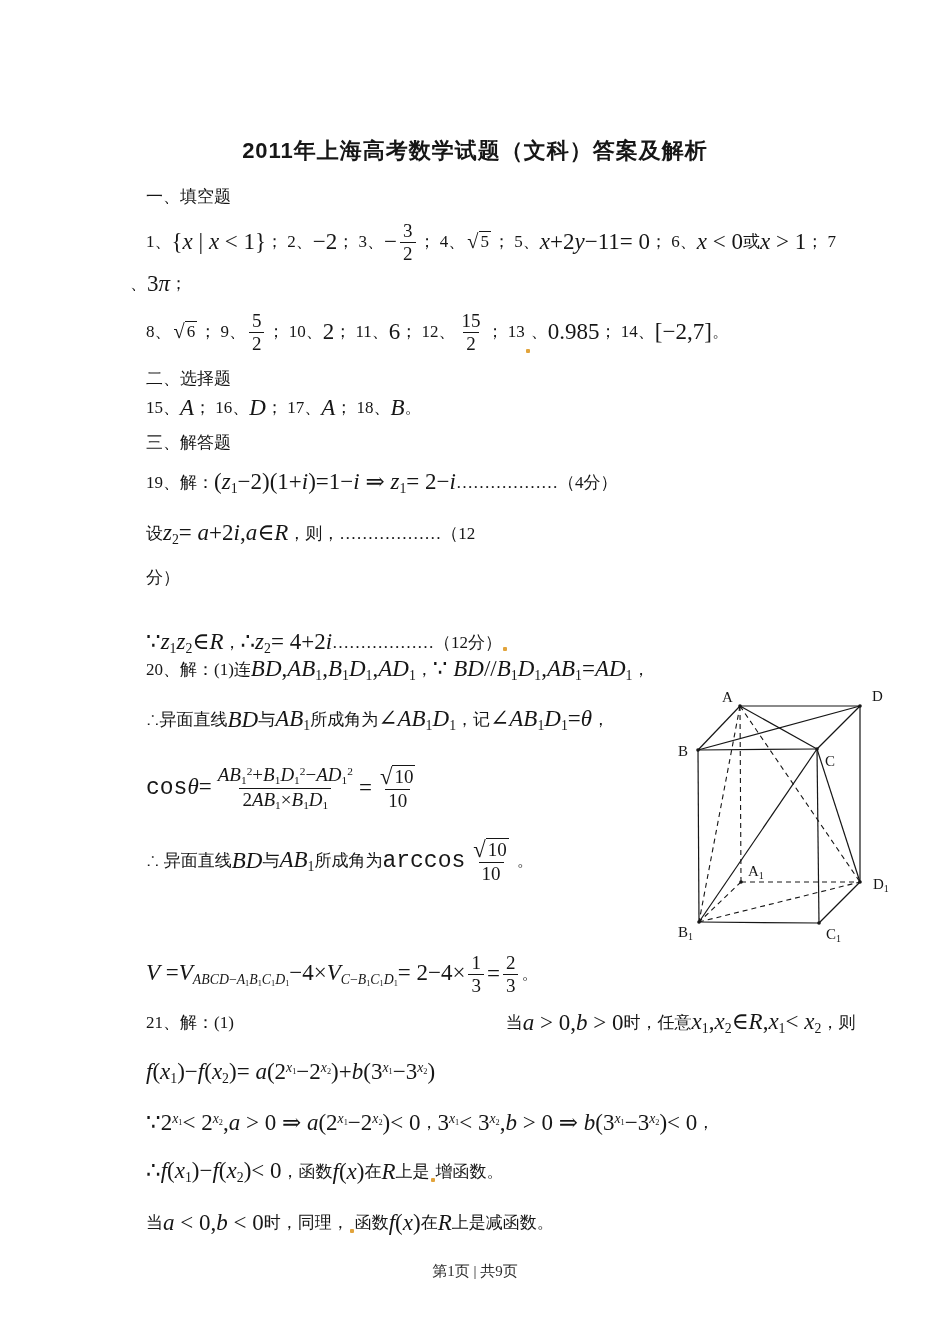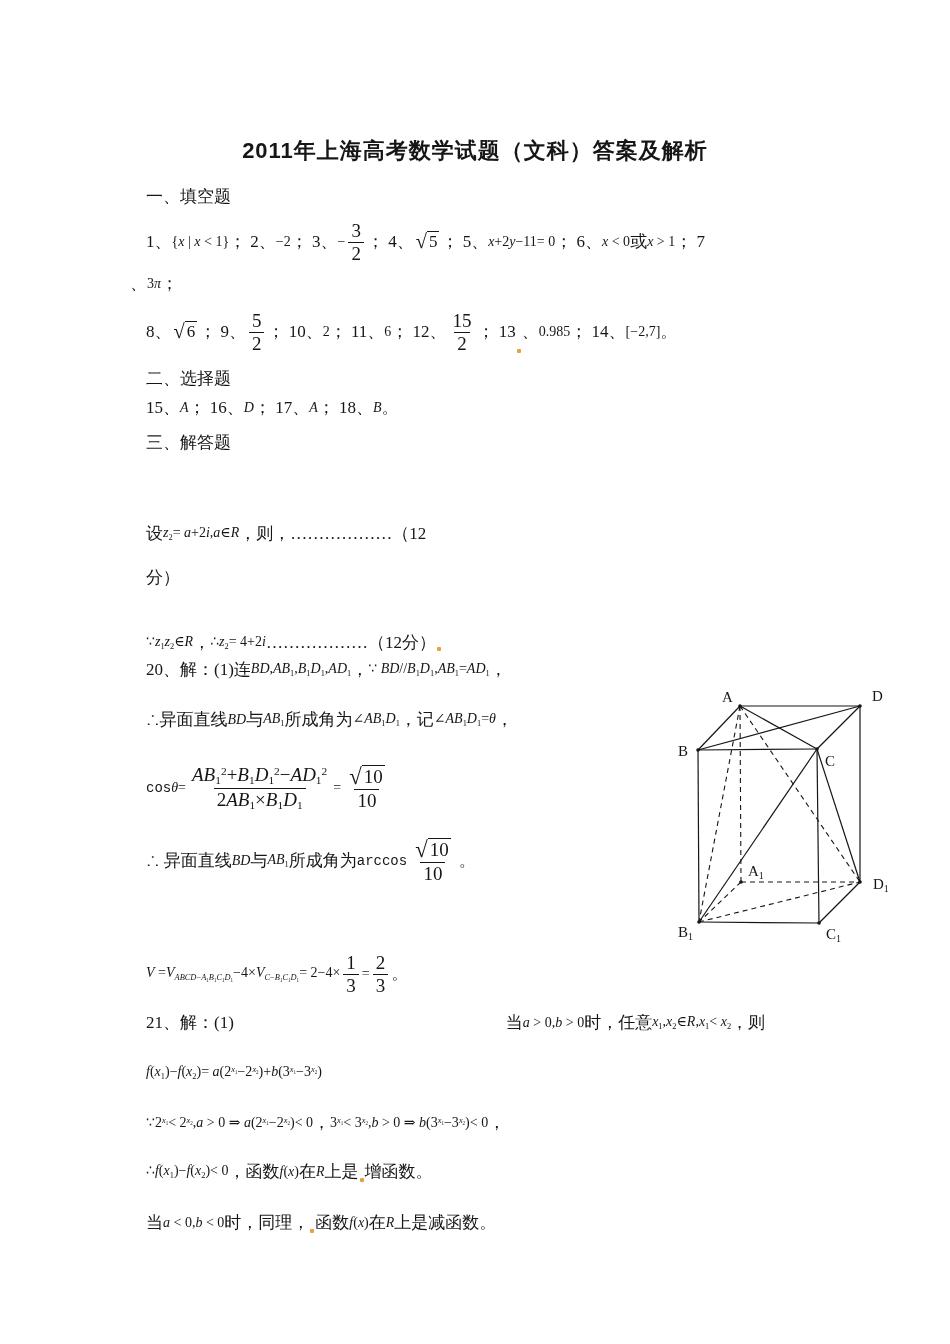--- a/index.html
+++ b/index.html
@@ -12,21 +12,21 @@
   .title{
     position:absolute;top:112px;left:0;width:100%;margin:0;
     text-align:center;font-size:22px;font-weight:bold;letter-spacing:1px;
     font-family:"Liberation Sans","DejaVu Sans",sans-serif;
   }
   .line{
     position:absolute;left:146px;display:flex;align-items:center;
     white-space:nowrap;font-size:17px;line-height:1.25;
   }
   .seg-c{font-size:17px;}
-  .seg-m{font-size:14px;}
+  .seg-m{font-size:23px;}
   .seg-m i,.num i,.den i,.sqrt-body i{font-style:italic;}
   .fn{font-style:normal;font-family:Liberation Mono, monospace;}
   sub{font-size:0.6em;vertical-align:-0.3em;}
   sup{font-size:0.6em;vertical-align:0.5em;}
   .frac{
     display:inline-flex;flex-direction:column;align-items:center;
     line-height:1.12;margin:0 3px;font-size:19px;vertical-align:middle;
   }
   .frac .num{padding:0 3px;}
   .frac .den{border-top:1.3px solid #161616;padding:0 3px;}
@@ -124,20 +124,25 @@
       <span class="seg-c">； 16、</span>
       <span class="seg-m"><i>D</i></span>
       <span class="seg-c">； 17、</span>
       <span class="seg-m"><i>A</i></span>
       <span class="seg-c">； 18、</span>
       <span class="seg-m"><i>B</i></span>
       <span class="seg-c">。</span>
     </div>
   <div class="line" style="top:406px;height:26px">
       <span class="seg-c">三、解答题</span>
+    </div>
+  <div class="line" style="top:444px;height:30px">
+      <span class="seg-c">19、解：</span>
+      <span class="seg-m"> (<i>z</i><sub>1</sub>−2)(1+<i>i</i>)=1−<i>i</i> ⇒ <i>z</i><sub>1</sub>= 2−<i>i</i></span>
+      <span class="seg-c"> ………………（4分）</span>
     </div>
   <div class="line" style="top:494px;height:32px">
       <span class="seg-c">设</span>
       <span class="seg-m"><i>z</i><sub>2</sub>= <i>a</i>+2<i>i</i>,<i>a</i>∈<i>R</i></span>
       <span class="seg-c">，则</span>
       <span class="seg-c">，………………（12</span>
     </div>
   <div class="line" style="top:540px;height:28px">
       <span class="seg-c">分）</span>
     </div>
@@ -281,14 +286,15 @@
       <text x="46" y="22">A</text>
       <text x="196" y="21">D</text>
       <text x="2" y="76">B</text>
       <text x="149" y="86">C</text>
       <text x="72" y="196">A<tspan dy="3" font-size="10">1</tspan></text>
       <text x="197" y="209">D<tspan dy="3" font-size="10">1</tspan></text>
       <text x="2" y="257">B<tspan dy="3" font-size="10">1</tspan></text>
       <text x="150" y="259">C<tspan dy="3" font-size="10">1</tspan></text>
     </svg>
 
+  <div class="footer">第1页 | 共9页</div>
 
 </div>
 
 </body></html>

